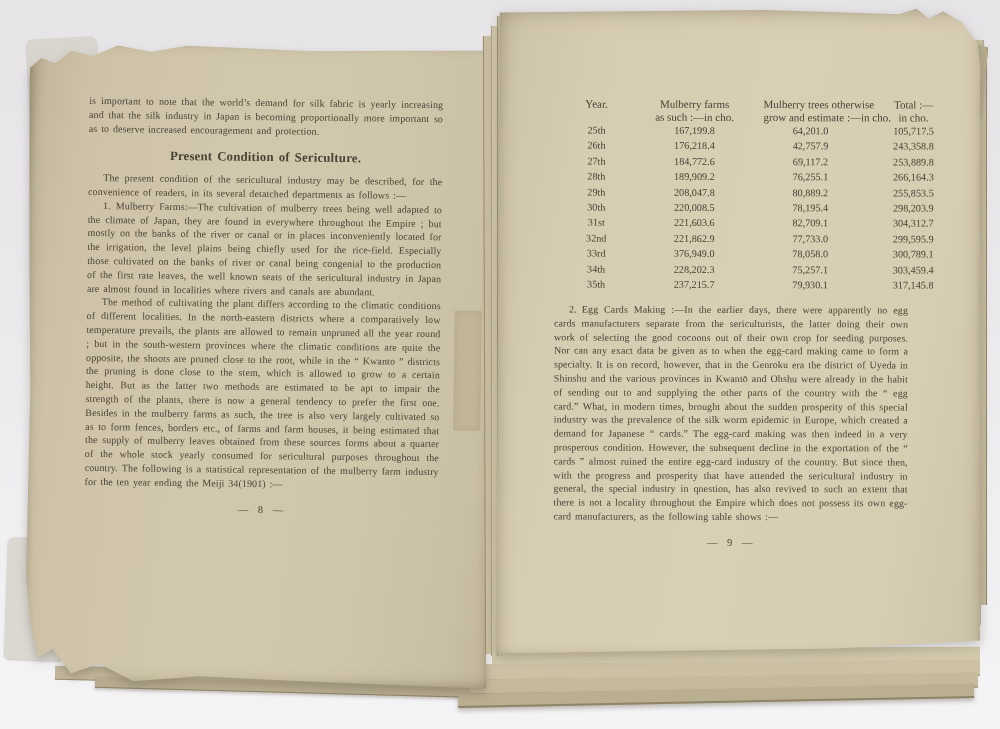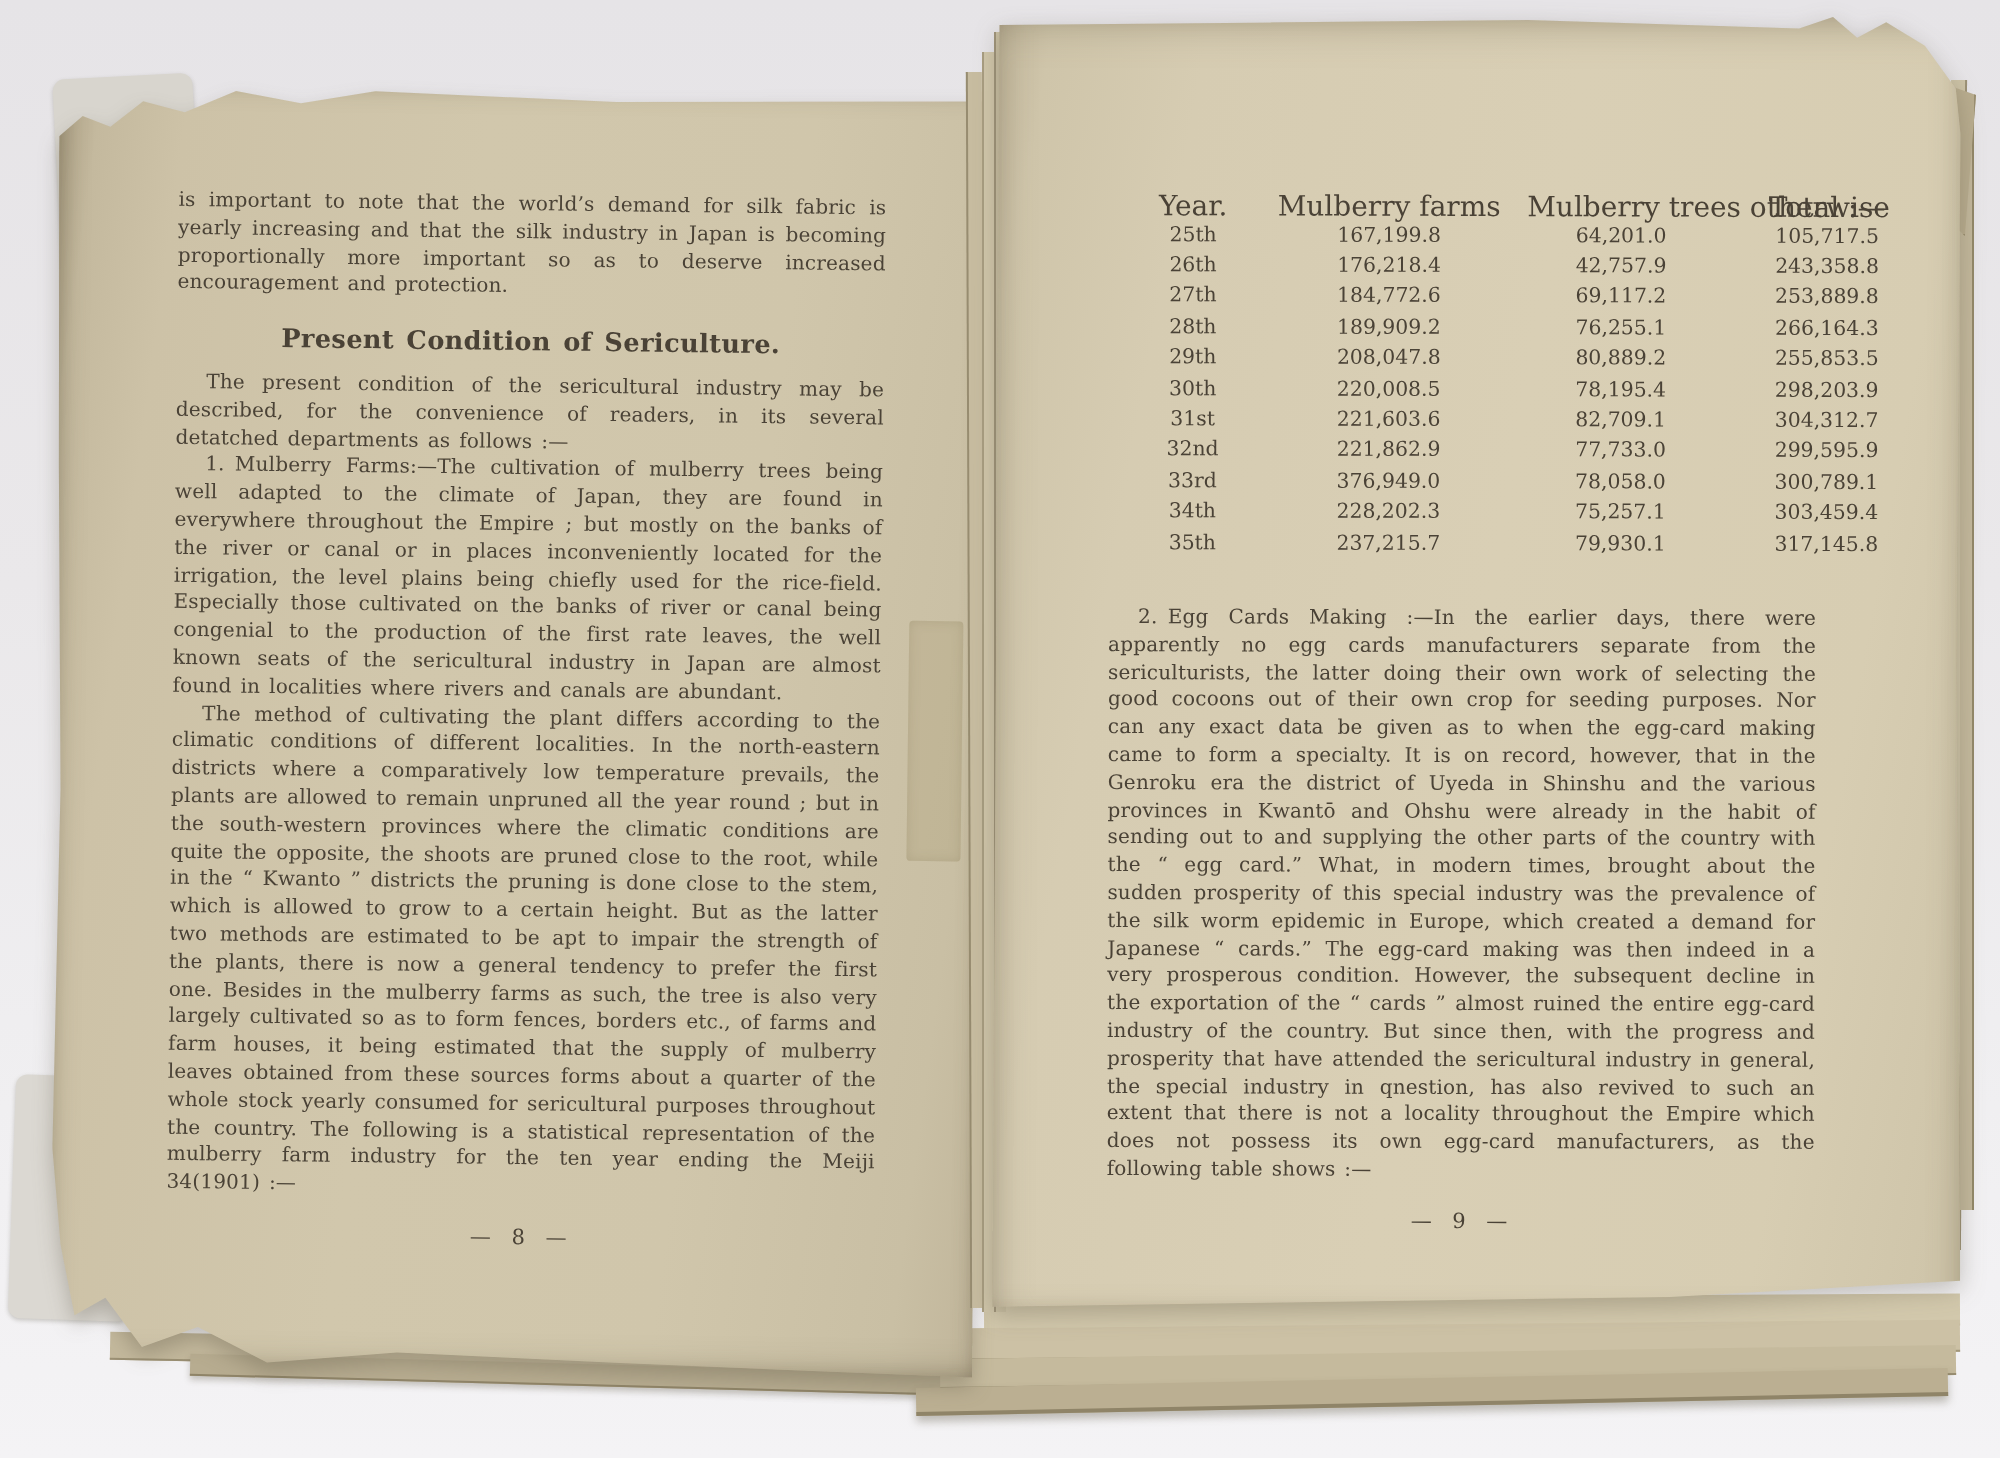--- a/index.html
+++ b/index.html
@@ -2,21 +2,21 @@
 <html><head>
 <meta charset="utf-8">
 <style>
   * { box-sizing: border-box; }
   html,body { margin:0; padding:0; }
   body {
     width:1000px; height:729px; position:relative; overflow:hidden;
     background: linear-gradient(180deg,#e6e4e7 0%,#eae8ea 40%,#efeef0 70%,#f4f3f5 100%);
     font-family:"DejaVu Serif", serif;
   }
-  .abs { position:absolute; }
+  .abs { position:absolute;font-family:Liberation Serif, serif; }
 
   
   .strip { position:absolute; }
   .rs1 { left:492px; top:648px; width:488px; height:16px; background:#d2c8ac; border-bottom:1px solid #a89d81; transform:rotate(-0.3deg); }
   .rs2 { left:482px; top:662px; width:498px; height:16px; background:#ccc1a5; border-bottom:1px solid #a1967a; transform:rotate(-0.5deg); }
   .rs3 { left:470px; top:676px; width:508px; height:15px; background:#c5ba9d; border-bottom:1px solid #998e72; transform:rotate(-0.8deg); }
   .rs4 { left:458px; top:689px; width:516px; height:14px; background:#bbaf92; border-bottom:2px solid #8f8468; transform:rotate(-1.1deg); box-shadow:0 3px 4px rgba(90,82,62,.35); }
   .ls1 { left:55px;  top:670px; width:435px; height:14px; background:#c3b89c; border-bottom:1px solid #9a8f73; transform:rotate(1.1deg); }
   .ls2 { left:95px;  top:682px; width:395px; height:11px; background:#b7ac90; border-bottom:1px solid #8f8468; transform:rotate(1.5deg); box-shadow:0 2px 3px rgba(90,82,62,.3); }
   .g1 { left:484px; top:36px; width:8px; height:618px; background:#c7bca0; border-left:1px solid #978c70; transform:rotate(-0.2deg); }
@@ -60,21 +60,21 @@
     font-size:10px; line-height:13.8px; text-align:justify; letter-spacing:.1px;
   }
   .left-text p { margin:0; word-spacing:1.2px; }
   p.indent { text-indent:15px; }
   .heading { text-align:center; font-size:12.8px; font-weight:bold; margin:14px 0 8px; word-spacing:1.5px; letter-spacing:.2px; }
   .pagenum { text-align:center; margin-top:12px; font-size:10.5px; letter-spacing:1.5px; word-spacing:4px; }
 
   .table-wrap { position:absolute; left:70px; top:90px; width:402px; }
   table { border-collapse:collapse; width:100%; table-layout:fixed; font-size:10.2px; }
   th,td { padding:0; font-weight:normal; text-align:center; white-space:nowrap; overflow:visible; }
-  thead th { font-size:14px; line-height:12.5px; }
+  thead th { font-size:11px; line-height:12.5px; }
   tbody td { height:15.4px; line-height:15.4px; }
 
   .right-text { position:absolute; left:57px; top:295px; width:354px; font-size:10px; line-height:13.8px; text-align:justify; letter-spacing:.1px; }
   .right-text p { margin:0; word-spacing:1.2px; }
   .caption { text-align:center; margin-top:10px !important; text-indent:0 !important; }
 </style>
 </head>
 <body>
 
 <div class="abs" style="inset:0">
@@ -122,20 +122,26 @@
               <col style="width:94px">
               <col style="width:112px">
           </colgroup>
           <thead>
             <tr>
               <th>Year.</th>
               <th>Mulberry farms</th>
               <th>Mulberry trees otherwise</th>
               <th>Total :—</th>
             </tr>
+            <tr>
+              <th></th>
+              <th>as such :—in cho.</th>
+              <th>grow and estimate :—in cho.</th>
+              <th>in cho.</th>
+            </tr>
           </thead>
           <tbody>
             <tr>
               <td>25th</td>
               <td>167,199.8</td>
               <td>64,201.0</td>
               <td>105,717.5</td>
             </tr>
             <tr>
               <td>26th</td>

